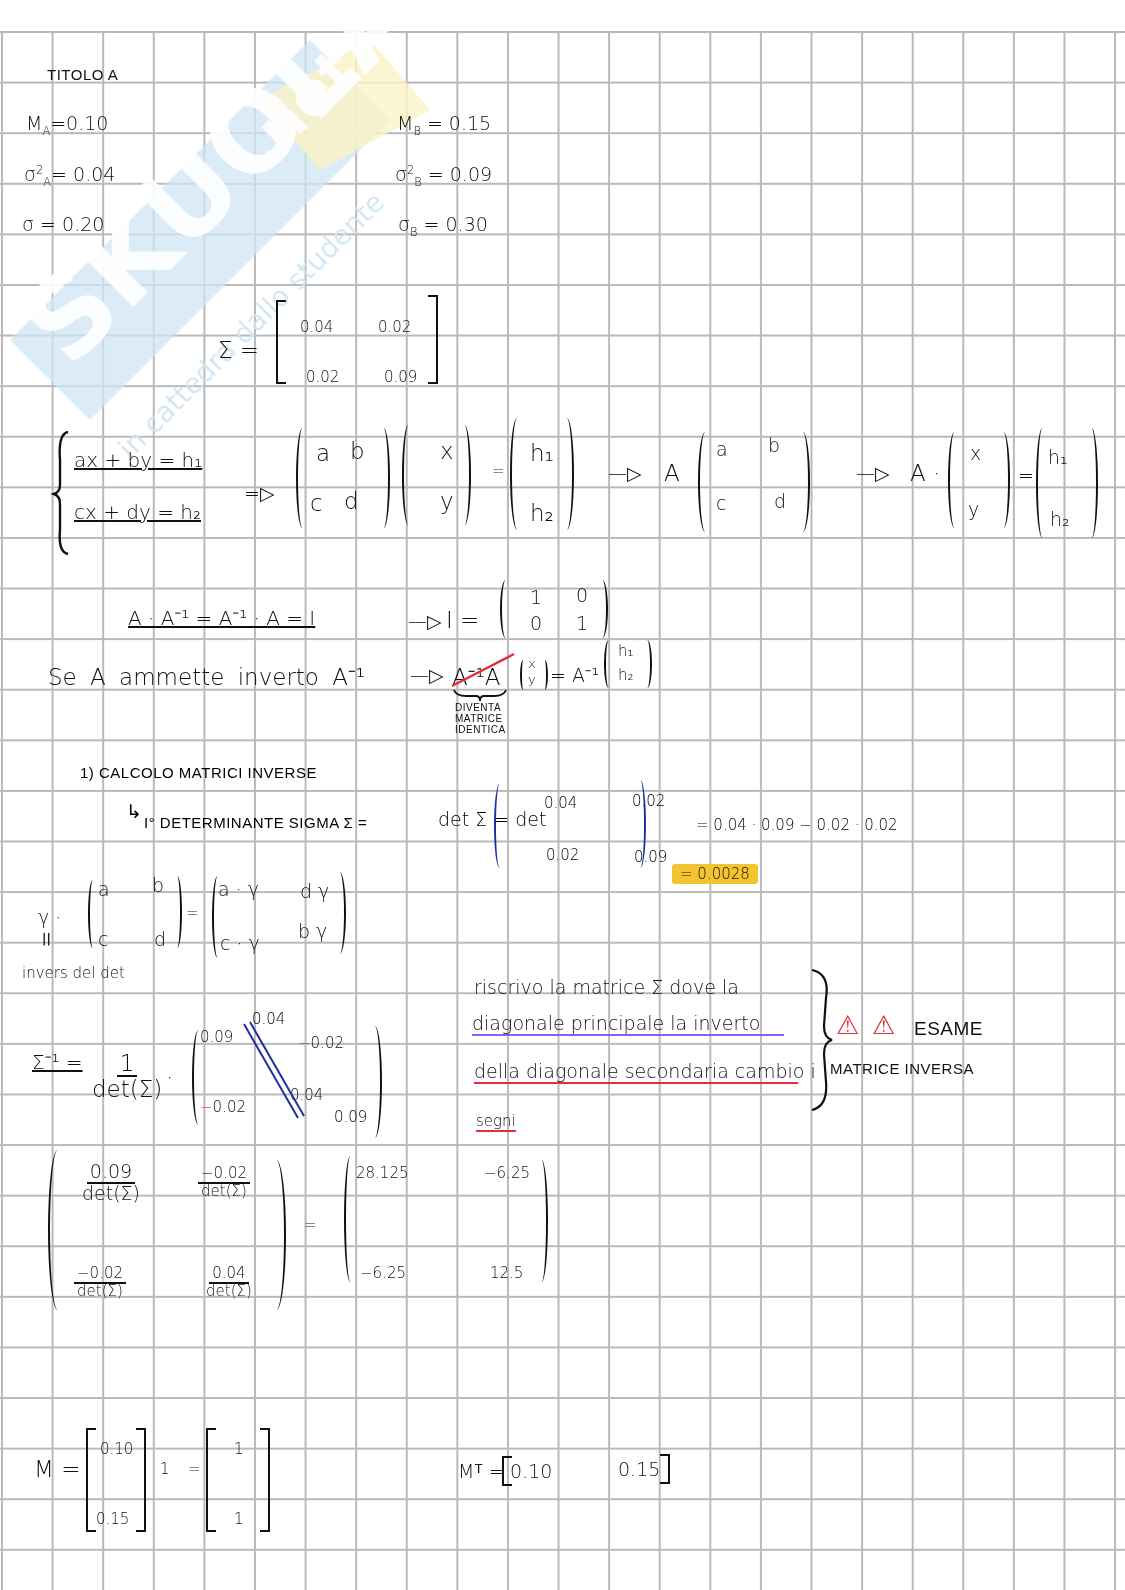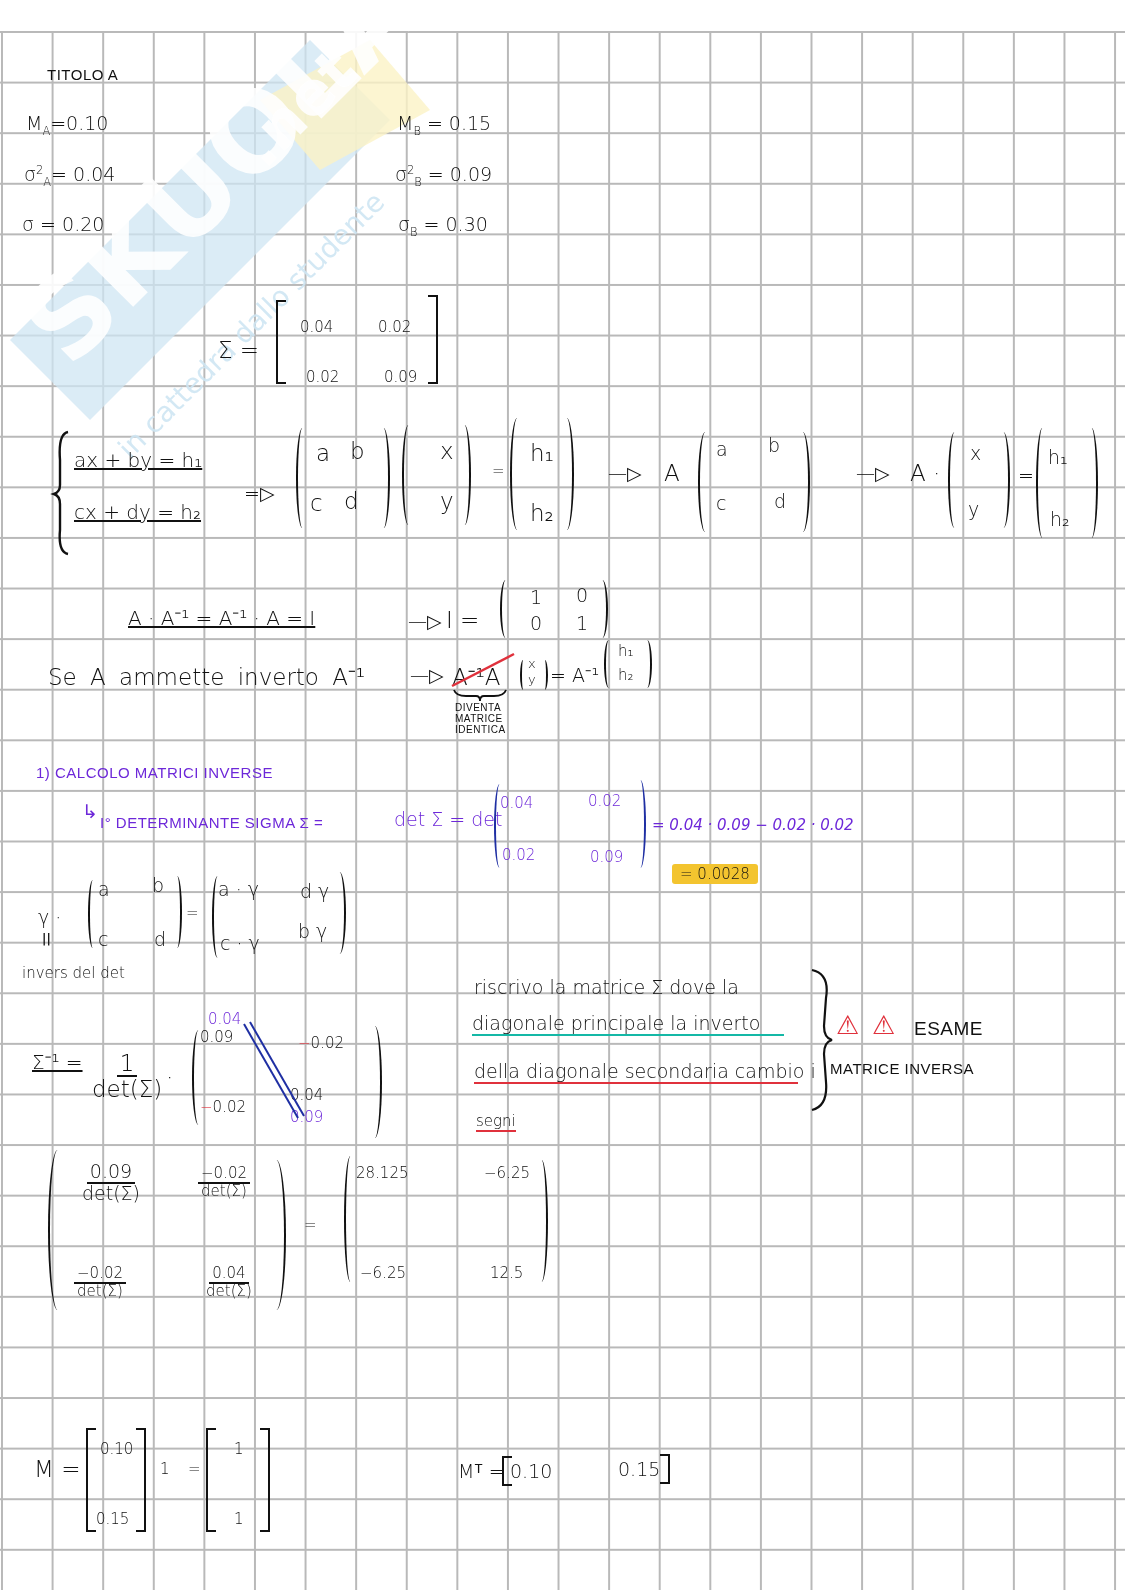--- a/index.html
+++ b/index.html
@@ -17,39 +17,39 @@
       background-size: 50.6px 50.6px;
       background-position: 1px 0, 0 0;
     }
     .watermark {
       position: absolute; left: 10px; top: 40px; width: 460px; height: 420px;
       pointer-events: none;
     }
     .abs { position: absolute; white-space: nowrap; }
     .hand { font-family: "DejaVu Sans", sans-serif; font-weight: 300; }
     .caps { font-family: "Liberation Sans Narrow", "Liberation Sans", sans-serif; letter-spacing: 0.5px; }
-    .blue { color: #6d28d9; }
+    .blue { color: #000000; margin-left: 44px; }
     .red { color: #e0313c; }
     .sm { font-size: 15px; }
     .md { font-size: 19px; }
     .lg { font-size: 23px; }
     .xl { font-size: 20px; text-decoration: underline; }
     sub, sup { font-size: 60%; }
     .paren {
       position: absolute; border: 2.4px solid #111; border-top: none; border-bottom: none;
     }
     .pl { border-right: none; border-radius: 40% 0 0 40% / 50% 0 0 50%; }
     .pr { border-left: none; border-radius: 0 40% 40% 0 / 0 50% 50% 0; }
     .bracket { position: absolute; border: 2.4px solid #111; }
     .bl { border-right: none; width: 8px; }
     .br { border-left: none; width: 8px; }
     .frac { display: inline-flex; flex-direction: column; align-items: center; line-height: 1.05; }
     .frac .num { border-bottom: 2px solid #111; padding: 0 3px; }
     .highlight { background: #f3c42f; border-radius: 3px; padding: 1px 8px; }
-    .ul-blue { border-bottom: 2px solid #14b8a6; }
+    .ul-blue { border-bottom: 2px solid #8b5cf6; }
     .ul-red { border-bottom: 2px solid #e0313c; }
     svg { position: absolute; overflow: visible; }
   </style>
 </head>
 <body>
 
 <div class="grid"></div>
 
 <svg class="watermark" viewBox="0 0 460 420">
   <polygon points="0,300 300,0 380,80 80,380" fill="#cfe6f3" opacity="0.75"></polygon>
@@ -170,21 +170,21 @@
 <div class="abs caps blue sm" style="left:36px; top:764px;">1) CALCOLO  MATRICI   INVERSE</div>
 <div class="abs blue md" style="left:82px; top:800px;">↳</div>
 <div class="abs caps blue sm" style="left:100px; top:814px;">I° DETERMINANTE  SIGMA  Σ =</div>
 <div class="abs hand blue md" style="left:394px; top:808px;">det Σ = det</div>
 <div class="paren pl" style="left:494px; top:784px; width:12px; height:84px; border-color:#1f2fa3;"></div>
 <div class="paren pr" style="left:632px; top:780px; width:12px; height:88px; border-color:#1f2fa3;"></div>
 <div class="abs hand blue sm" style="left:500px; top:794px;">0.04</div>
 <div class="abs hand blue sm" style="left:588px; top:792px;">0.02</div>
 <div class="abs hand blue sm" style="left:502px; top:846px;">0.02</div>
 <div class="abs hand blue sm" style="left:590px; top:848px;">0.09</div>
-<div class="abs hand blue sm" style="left:652px; top:816px;font-style:italic;">= 0.04 · 0.09 − 0.02 · 0.02</div>
+<div class="abs hand blue sm" style="left:652px; top:816px;">= 0.04 · 0.09 − 0.02 · 0.02</div>
 <div class="abs hand sm highlight" style="left:672px; top:864px;">= 0.0028</div>
 
 <div class="abs hand md" style="left:38px; top:906px;">γ ·</div>
 <div class="abs hand" style="left:42px; top:932px; font-size:12px; font-weight:bold;">||</div>
 <div class="paren pl" style="left:88px; top:880px; width:10px; height:68px;"></div>
 <div class="paren pr" style="left:170px; top:876px; width:10px; height:72px;"></div>
 <div class="abs hand md" style="left:98px; top:878px;">a</div>
 <div class="abs hand md" style="left:152px; top:874px;">b</div>
 <div class="abs hand md" style="left:98px; top:928px;">c</div>
 <div class="abs hand md" style="left:154px; top:928px;">d</div>

